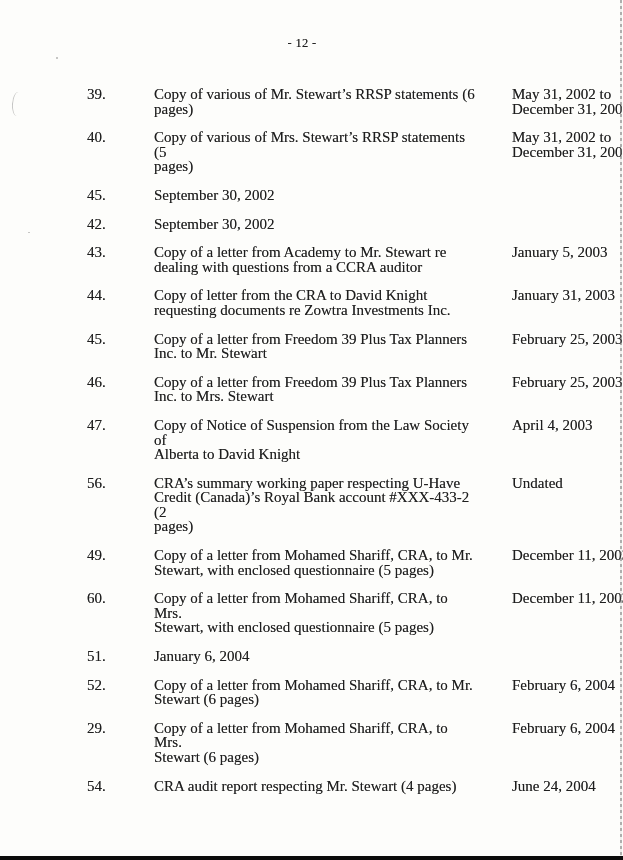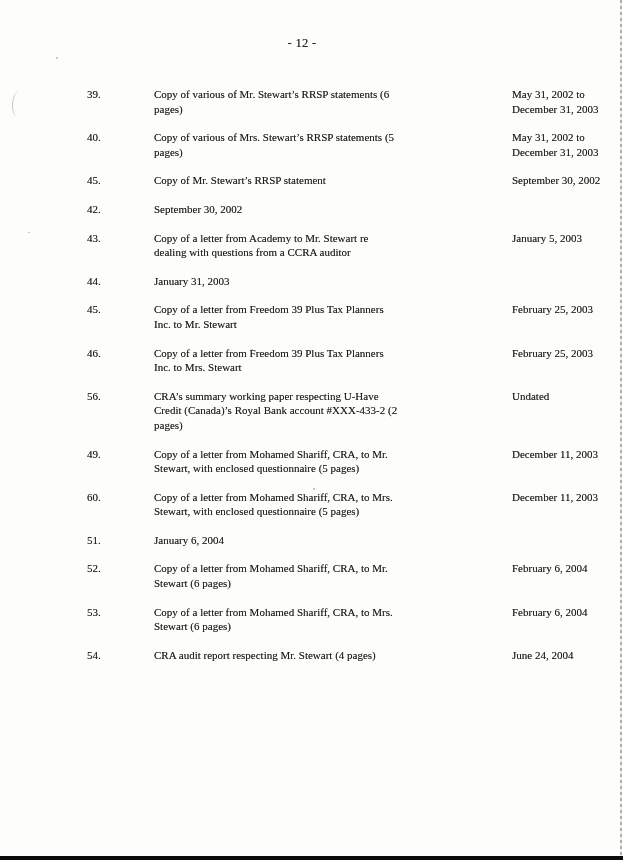--- a/index.html
+++ b/index.html
@@ -30,21 +30,21 @@
   .exhibit-list {
     position: absolute;
     top: 87px;
     left: 0;
     width: 623px;
   }
   .row {
     display: flex;
     align-items: flex-start;
     margin-bottom: 14px;
-    font-size: 11px;
+    font-size: 15px;
     line-height: 14.6px;
   }
   .cell { white-space: pre-line; margin-left: 36px; }
   .num {
     flex: 0 0 31px;
     margin-left: 87px;
   }
   .desc {
     flex: 0 0 322px;
   }
@@ -111,55 +111,62 @@
   <div class="row">
     <div class="cell num">40.</div>
     <div class="cell desc">Copy of various of Mrs. Stewart’s RRSP statements (5
 pages)</div>
     <div class="cell date">May 31, 2002 to
 December 31, 2003</div>
   </div>
 
   <div class="row">
     <div class="cell num">45.</div>
-    <div class="cell desc">Copy of Mr. Stewart’s RRSP statement</div>
     <div class="cell date">September 30, 2002</div>
   </div>
 
   <div class="row">
     <div class="cell num">42.</div>
     <div class="cell date">September 30, 2002</div>
   </div>
 
   <div class="row">
     <div class="cell num">43.</div>
     <div class="cell desc">Copy of a letter from Academy to Mr. Stewart re
 dealing with questions from a CCRA auditor</div>
     <div class="cell date">January 5, 2003</div>
   </div>
 
   <div class="row">
     <div class="cell num">44.</div>
+    <div class="cell desc">Copy of letter from the CRA to David Knight
+requesting documents re Zowtra Investments Inc.</div>
     <div class="cell date">January 31, 2003</div>
   </div>
 
   <div class="row">
     <div class="cell num">45.</div>
     <div class="cell desc">Copy of a letter from Freedom 39 Plus Tax Planners
 Inc. to Mr. Stewart</div>
     <div class="cell date">February 25, 2003</div>
   </div>
 
   <div class="row">
     <div class="cell num">46.</div>
     <div class="cell desc">Copy of a letter from Freedom 39 Plus Tax Planners
 Inc. to Mrs. Stewart</div>
     <div class="cell date">February 25, 2003</div>
   </div>
 
+  <div class="row">
+    <div class="cell num">47.</div>
+    <div class="cell desc">Copy of Notice of Suspension from the Law Society of
+Alberta to David Knight</div>
+    <div class="cell date">April 4, 2003</div>
+  </div>
 
   <div class="row">
     <div class="cell num">56.</div>
     <div class="cell desc">CRA’s summary working paper respecting U-Have
 Credit (Canada)’s Royal Bank account #XXX-433-2 (2
 pages)</div>
     <div class="cell date">Undated</div>
   </div>
 
   <div class="row">
@@ -182,21 +189,21 @@
   </div>
 
   <div class="row">
     <div class="cell num">52.</div>
     <div class="cell desc">Copy of a letter from Mohamed Shariff, CRA, to Mr.
 Stewart (6 pages)</div>
     <div class="cell date">February 6, 2004</div>
   </div>
 
   <div class="row">
-    <div class="cell num">53.</div>
+    <div class="cell num">29.</div>
     <div class="cell desc">Copy of a letter from Mohamed Shariff, CRA, to Mrs.
 Stewart (6 pages)</div>
     <div class="cell date">February 6, 2004</div>
   </div>
 
   <div class="row">
     <div class="cell num">54.</div>
     <div class="cell desc">CRA audit report respecting Mr. Stewart (4 pages)</div>
     <div class="cell date">June 24, 2004</div>
   </div>

